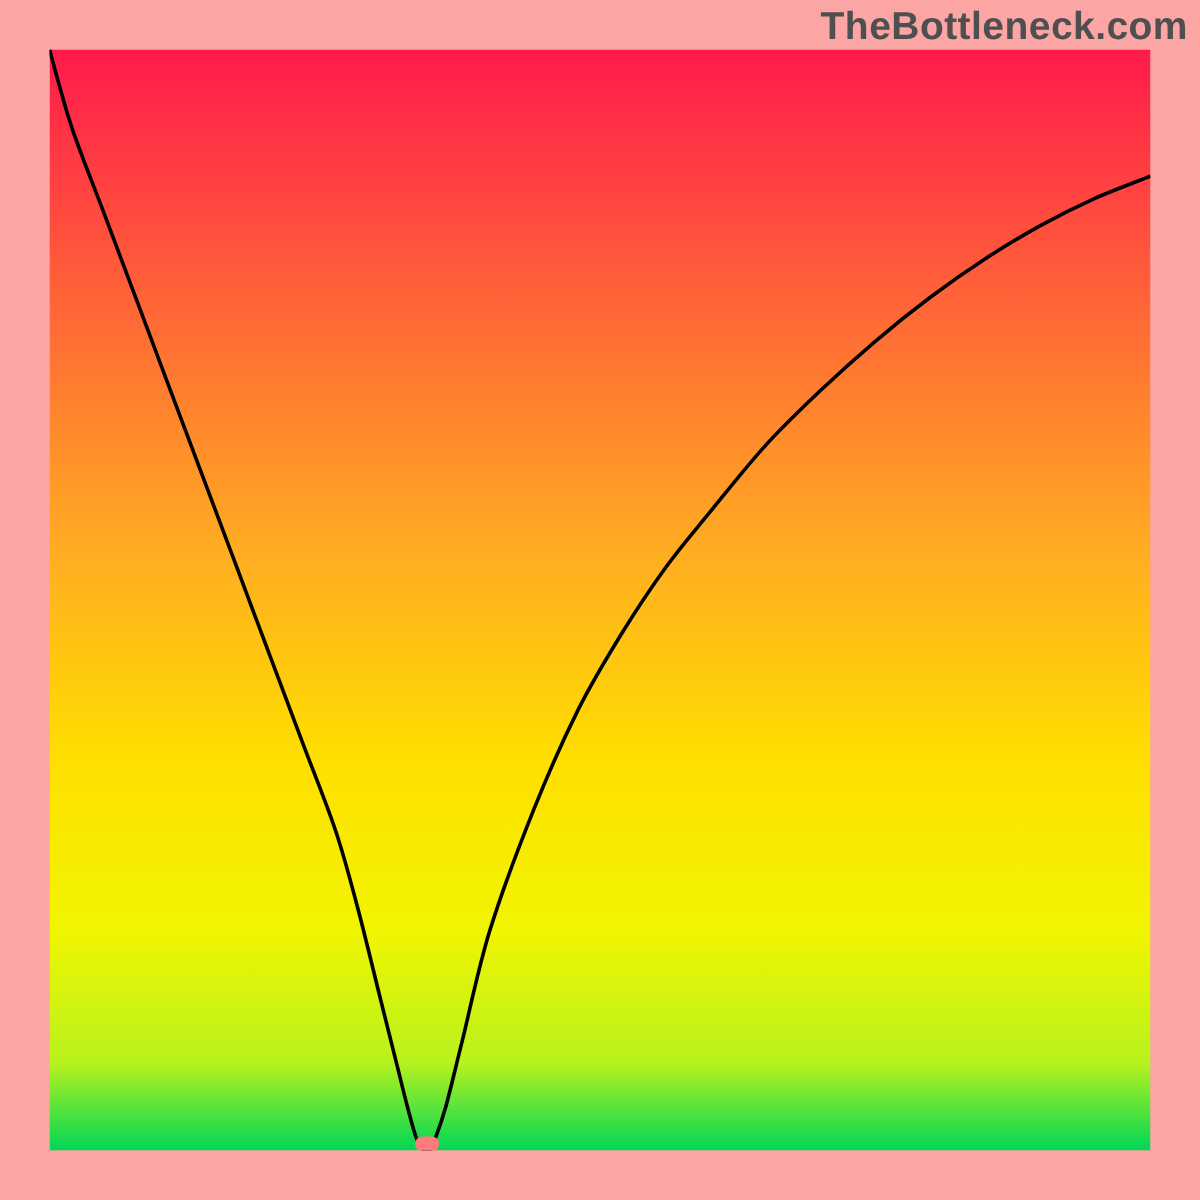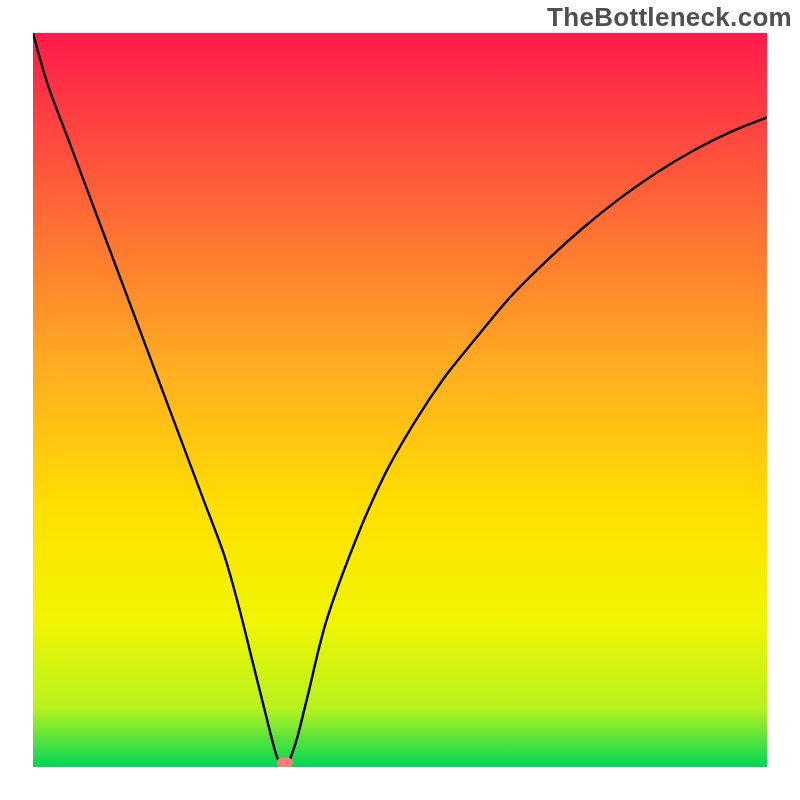--- a/index.html
+++ b/index.html
@@ -7,21 +7,21 @@
     padding:0;
     width:800px;
     height:800px;
     overflow:hidden;
     font-family:Arial,Helvetica,sans-serif;
     background:#000;
   }
   .frame{
     position:absolute;
     inset:0;
-    background:#ffffff;
+    background:#fca5a5;
     box-sizing:border-box;
   }
   .watermark{
     position:absolute;
     top:2px;
     right:8px;
     color:#4f4f4f;
     font-size:26px;
     font-weight:600;
     letter-spacing:0.3px;

